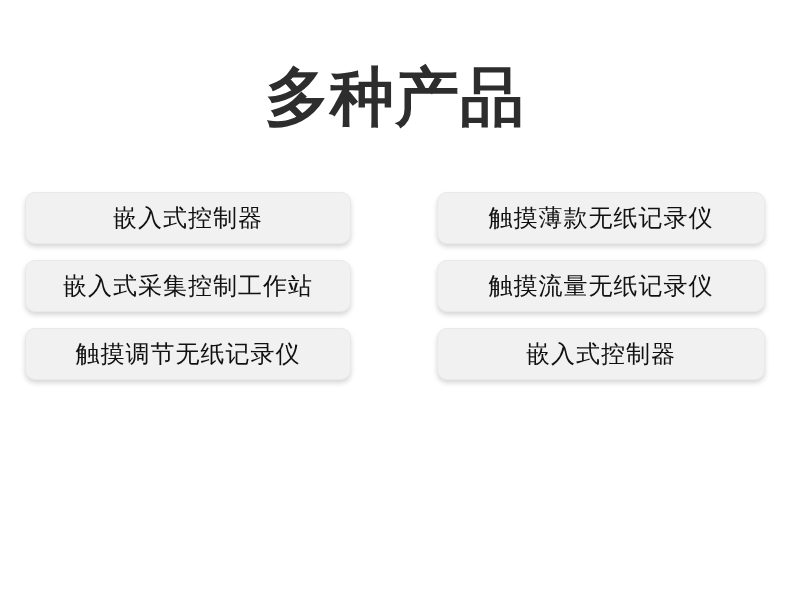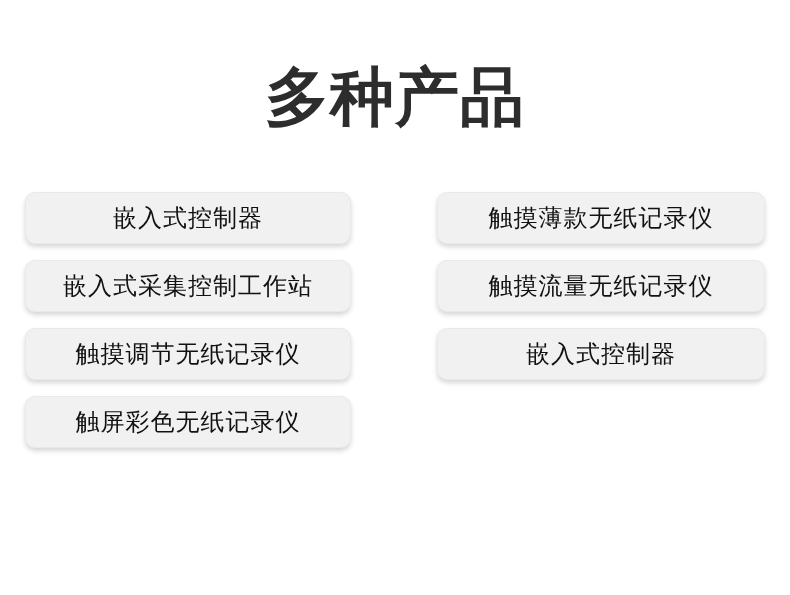--- a/index.html
+++ b/index.html
@@ -66,16 +66,15 @@
     <span>多种产品</span>
   </h1>
 
   <div class="btn-grid">
     <div class="pill">嵌入式控制器</div>
     <div class="pill">触摸薄款无纸记录仪</div>
     <div class="pill">嵌入式采集控制工作站</div>
     <div class="pill">触摸流量无纸记录仪</div>
     <div class="pill">触摸调节无纸记录仪</div>
     <div class="pill">嵌入式控制器</div>
-    <div class="pill">触屏彩色无纸记录仪</div>
   </div>
 
 </div>
 
 </body></html>

